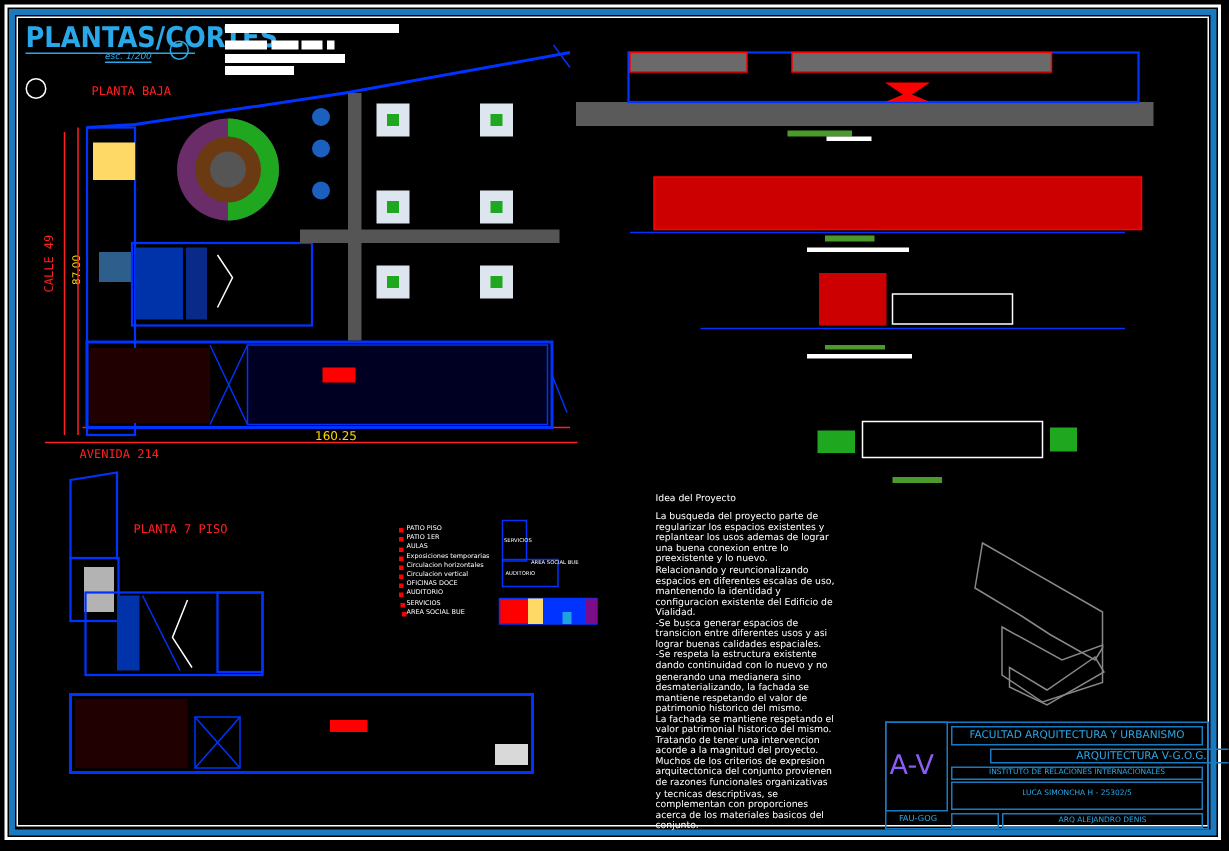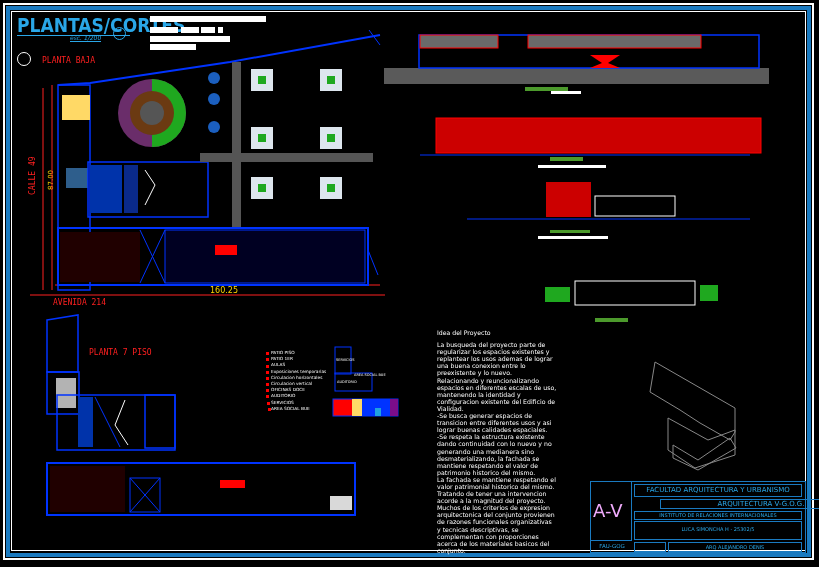--- a/index.html
+++ b/index.html
@@ -31,21 +31,21 @@
 <div class="abs wbar" style="left:150px;top:16px;width:116px;"></div>
 <div class="abs wbar" style="left:150px;top:27px;width:28px;"></div>
 <div class="abs wbar" style="left:181px;top:27px;width:18px;"></div>
 <div class="abs wbar" style="left:201px;top:27px;width:14px;"></div>
 <div class="abs wbar" style="left:218px;top:27px;width:5px;"></div>
 <div class="abs wbar" style="left:150px;top:36px;width:80px;"></div>
 <div class="abs wbar" style="left:150px;top:44px;width:46px;"></div>
 
 <div class="abs" style="left:17px;top:52px;width:12px;height:12px;border:1px solid #fff;border-radius:50%;"></div>
 
-<div class="abs red-label" style="left:42px;top:56px;">PLANTA BAJA</div>
+<div class="abs red-label" style="left:61px;top:56px;">PLANTA BAJA</div>
 <div class="abs red-label" style="left:89px;top:348px;">PLANTA 7 PISO</div>
 <div class="abs red-label" style="left:28px;top:195px;transform:rotate(-90deg);transform-origin:left top;">CALLE 49</div>
 <div class="abs" style="left:47px;top:190px;color:#ffd700;font-size:7px;transform:rotate(-90deg);transform-origin:left top;">87.00</div>
 <div class="abs red-label" style="left:53px;top:298px;">AVENIDA 214</div>
 <div class="abs" style="left:210px;top:286px;color:#ffd700;font-size:8px;">160.25</div>
 
 <svg width="819" height="567">
 
   <g>
     <line x1="43" y1="88" x2="43" y2="290" stroke="#ff2020" stroke-width="1"></line>
@@ -198,20 +198,20 @@
   <div>Relacionando y reuncionalizando espacios en diferentes escalas de uso, mantenendo la identidad y configuracion existente del Edificio de Vialidad.</div>
   <div>-Se busca generar espacios de transicion entre diferentes usos y asi lograr buenas calidades espaciales.</div>
   <div>-Se respeta la estructura existente dando continuidad con lo nuevo y no generando una medianera sino desmaterializando, la fachada se mantiene respetando el valor de patrimonio historico del mismo.</div>
   <div>La fachada se mantiene respetando el valor patrimonial historico del mismo.</div>
   <div>Tratando de tener una intervencion acorde a la magnitud del proyecto.</div>
   <div>Muchos de los criterios de expresion arquitectonica del conjunto provienen de razones funcionales organizativas y tecnicas descriptivas, se complementan con proporciones acerca de los materiales basicos del conjunto.</div>
 </div>
 
 <div class="abs cb-box" style="left:590px;top:481px;width:216px;height:72px;"></div>
 <div class="abs cb-box" style="left:590px;top:481px;width:42px;height:60px;"></div>
-<div class="abs" style="left:593px;top:500px;color:#f0abfc;font-size:18px;">A-V</div>
+<div class="abs" style="left:593px;top:500px;color:#8b5cf6;font-size:18px;">A-V</div>
 <div class="abs cb-box cb-txt" style="left:634px;top:484px;width:168px;height:13px;line-height:11px;">FACULTAD ARQUITECTURA Y URBANISMO</div>
 <div class="abs cb-box cb-txt" style="left:660px;top:499px;width:202px;height:10px;line-height:8px;">ARQUITECTURA V-G.O.G.</div>
 <div class="abs cb-box cb-txt" style="left:634px;top:511px;width:168px;height:9px;line-height:7px;font-size:5px;">INSTITUTO DE RELACIONES INTERNACIONALES</div>
 <div class="abs cb-box cb-txt" style="left:634px;top:521px;width:168px;height:19px;line-height:15px;font-size:5px;">LUCA SIMONCHA H - 25302/5</div>
 <div class="abs cb-txt" style="left:592px;top:543px;width:40px;font-size:5.5px;">FAU-GOG</div>
 <div class="abs cb-box" style="left:634px;top:542px;width:32px;height:10px;"></div>
 <div class="abs cb-box cb-txt" style="left:668px;top:542px;width:134px;height:10px;line-height:8px;font-size:5px;">ARQ ALEJANDRO DENIS</div>
 
 </body></html>

